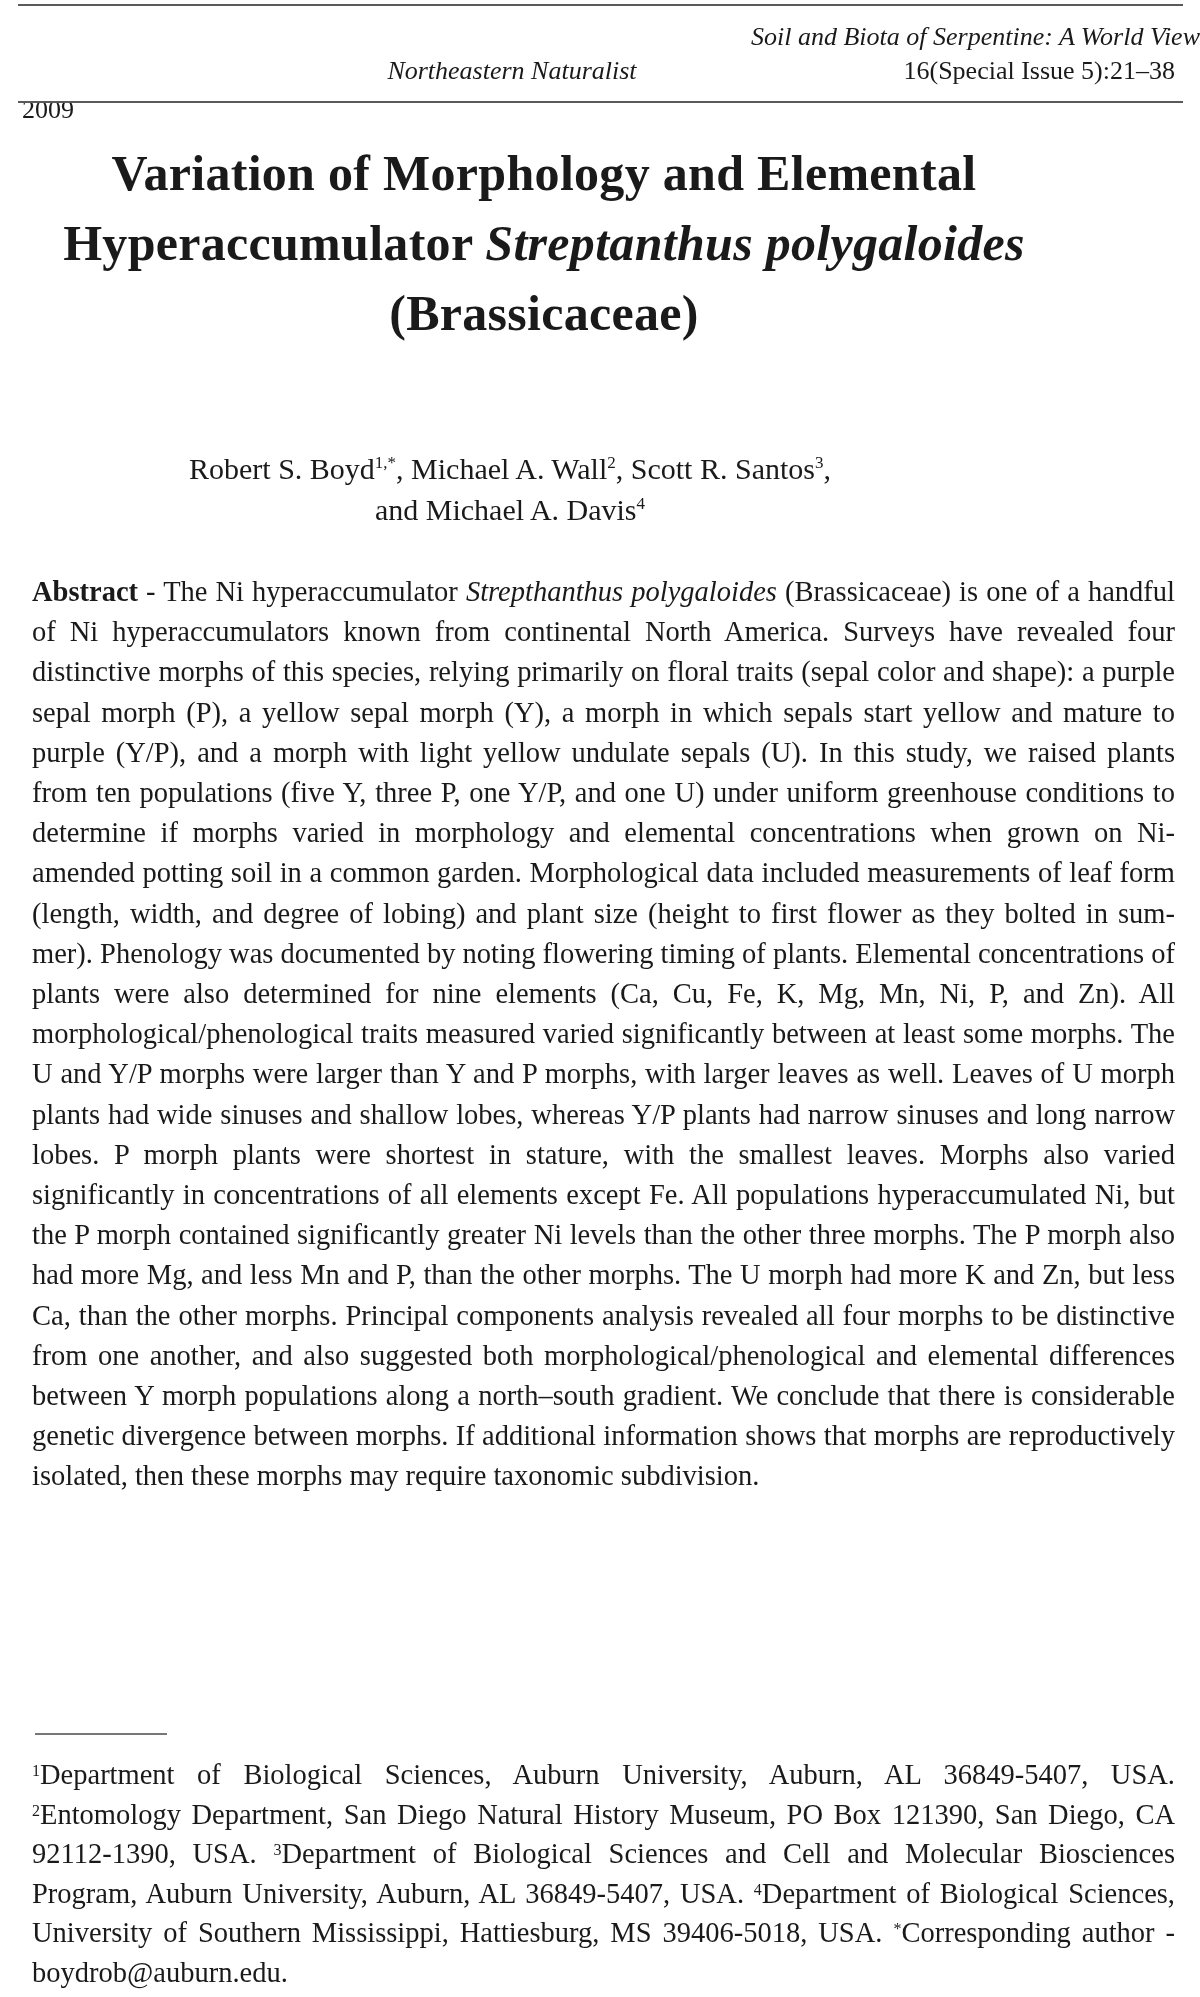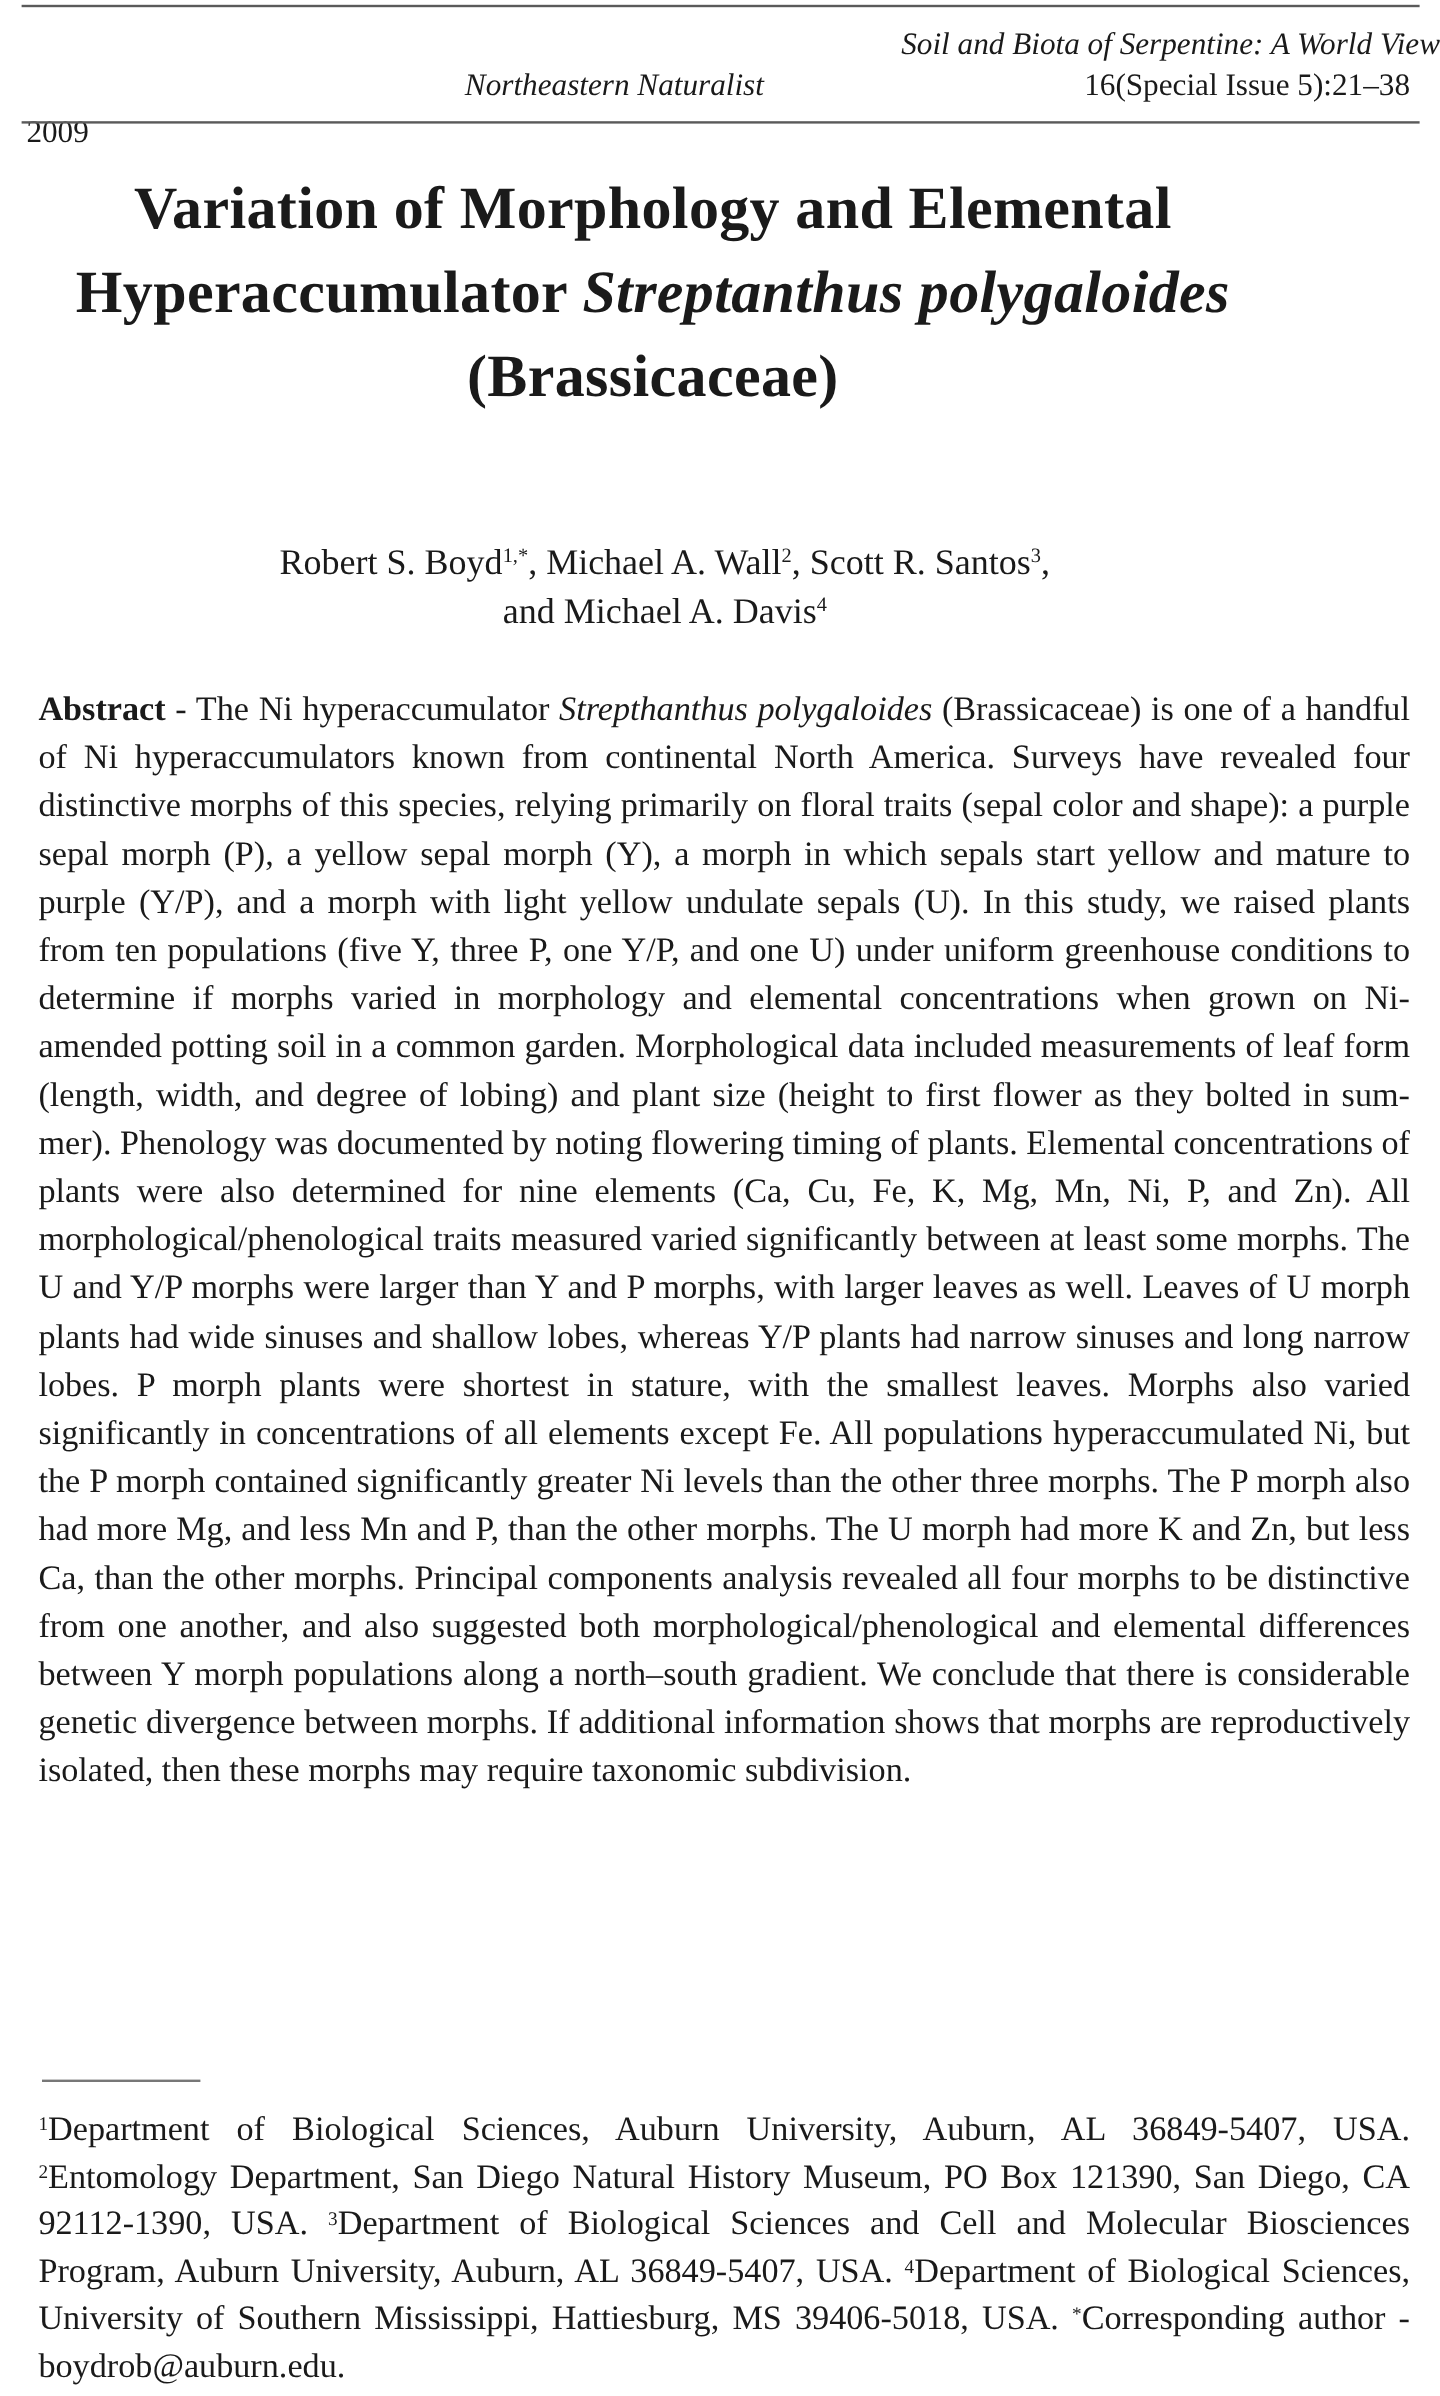--- a/index.html
+++ b/index.html
@@ -6,21 +6,21 @@
   body { width:1200px; height:1997px; position:relative; overflow:hidden;
          font-family:"Liberation Serif","DejaVu Serif",serif; color:#1a1a1a; }
   .rule { position:absolute; left:18px; width:1165px; height:0; border-top:2px solid #5a5a5a; }
   .hdr { position:absolute; font-size:26px; line-height:30px; white-space:nowrap; }
   .hdr i { font-style:italic; }
   .title { position:absolute; left:0; top:138px; width:1088px; text-align:center;
            font-weight:bold; font-size:50px; line-height:70px; letter-spacing:0.3px; }
   .title .l { display:block; white-space:nowrap; }
   .title i { font-style:italic; }
   .authors { position:absolute; left:0; top:448px; width:1020px; text-align:center;
-             font-size:30px; line-height:41px;padding-left:44px; }
+             font-size:30px; line-height:41px; }
   .authors sup { font-size:17px; vertical-align:top; position:relative; top:-6px; }
   .abstract { position:absolute; left:32px; top:572px; width:1143px;
               font-size:28.5px; line-height:40.2px; text-align:justify; }
   .abstract b { font-weight:bold; }
   .abstract i { font-style:italic; }
   .fnrule { position:absolute; left:35px; top:1733px; width:132px; border-top:2px solid #777; }
   .footnotes { position:absolute; left:32px; top:1755px; width:1143px;
                font-size:28.5px; line-height:39.5px; text-align:justify; }
   .footnotes sup { font-size:16px; vertical-align:top; position:relative; top:-4px; }
 </style>

